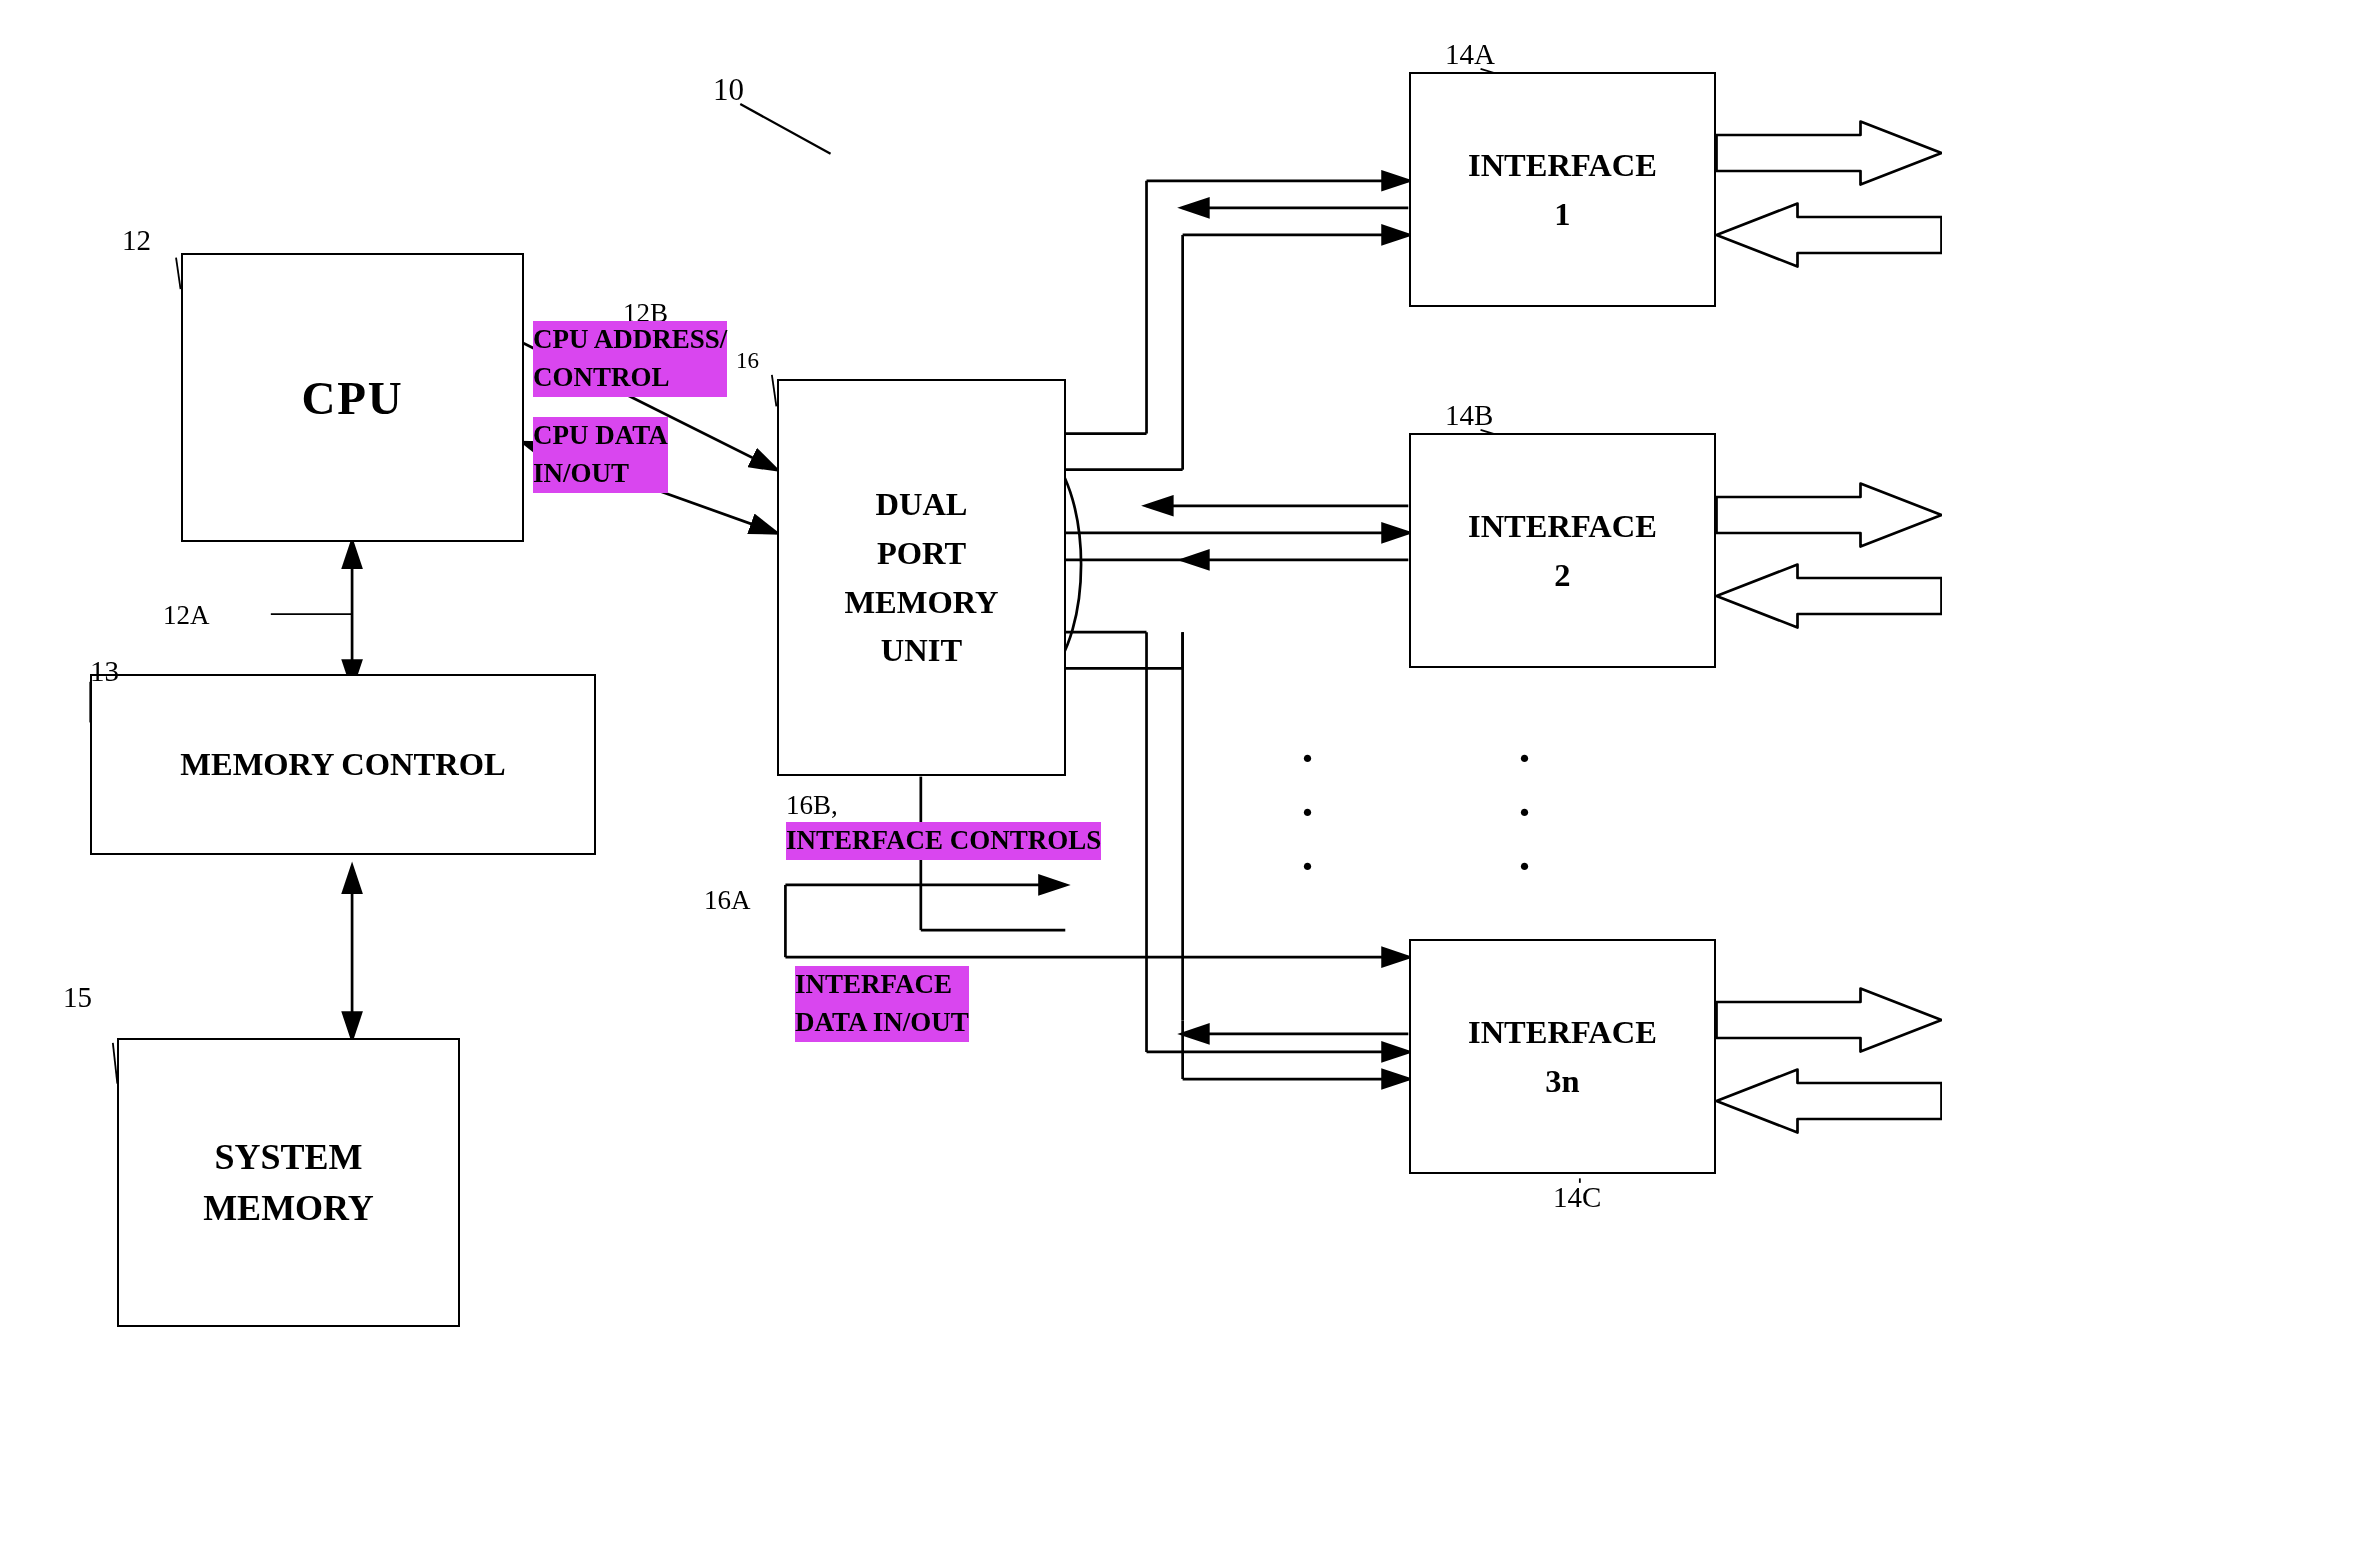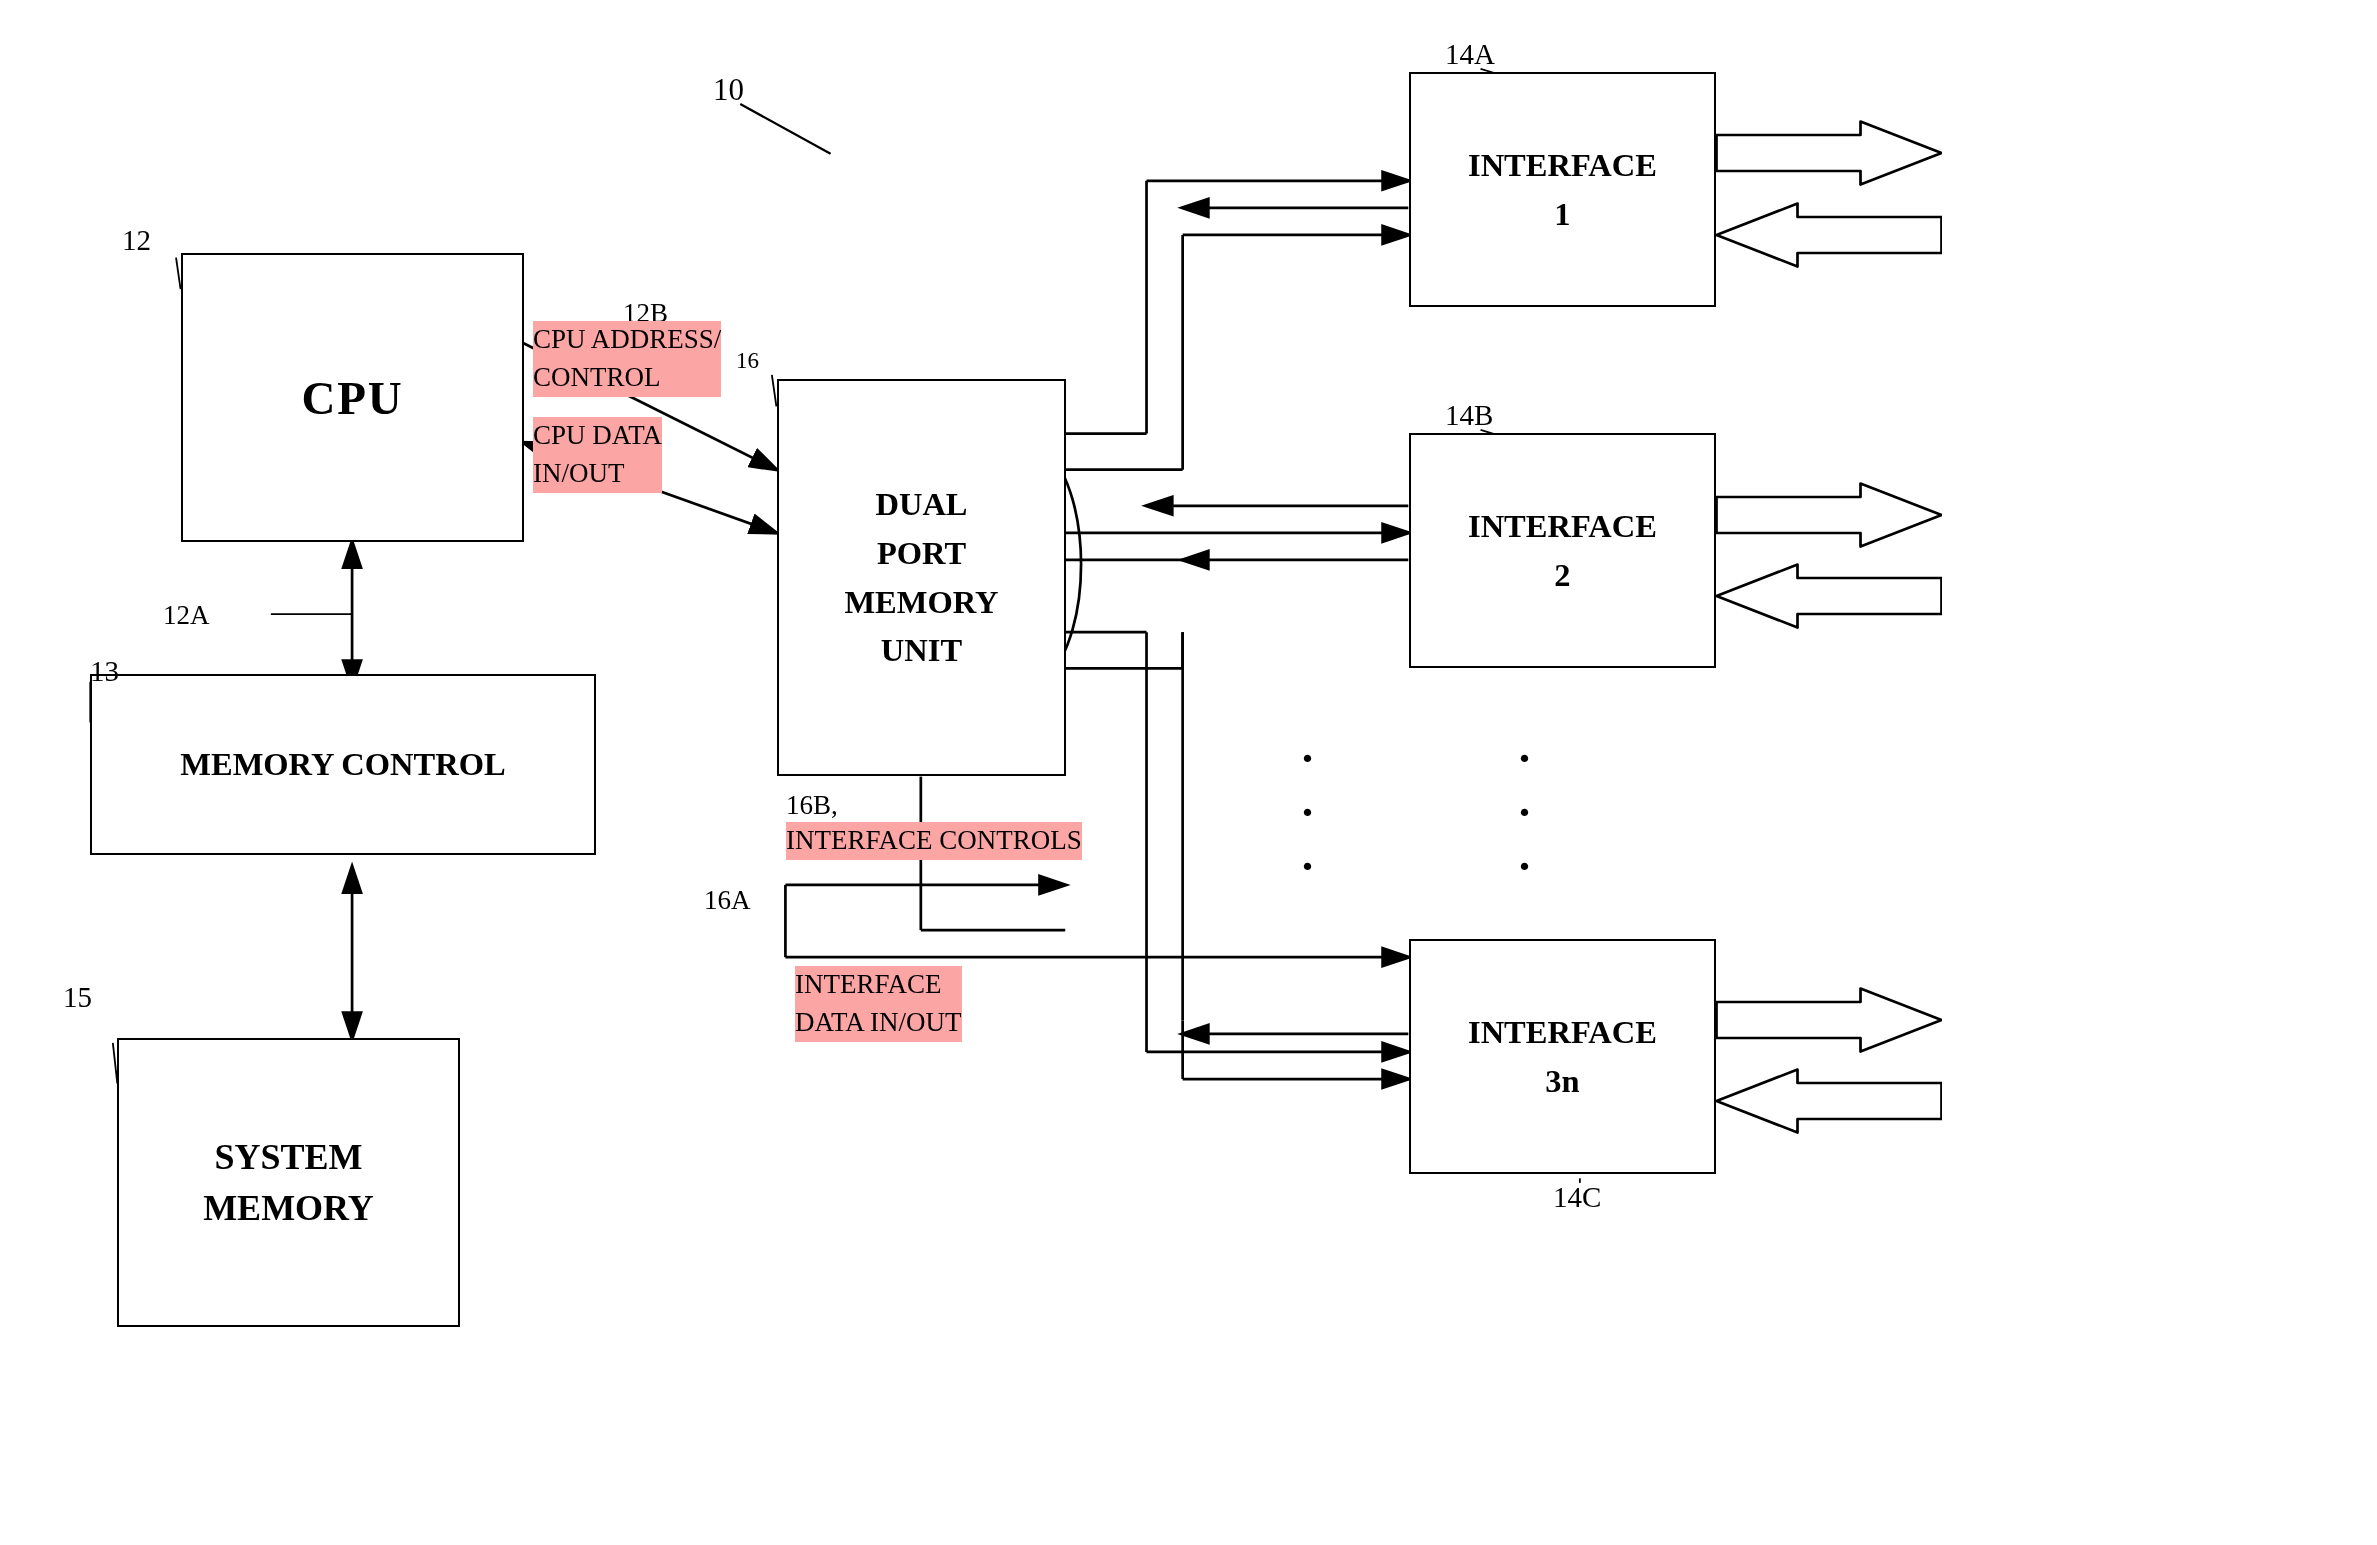--- a/index.html
+++ b/index.html
@@ -25,22 +25,22 @@
       justify-content: center;
       text-align: center;
       font-size: 32.5px;
       font-weight: bold;
       background: #fff;
     }
     
     .label {
       position: absolute;
       font-size: 27px;
-      font-weight: normal;
-      background: #fca5a5;
+      font-weight: bold;
+      background: #d946ef;
     }
     
     .ref-num {
       position: absolute;
       font-size: 27px;
       font-weight: normal;
     }
     
     .svg-overlay {
       position: absolute;

